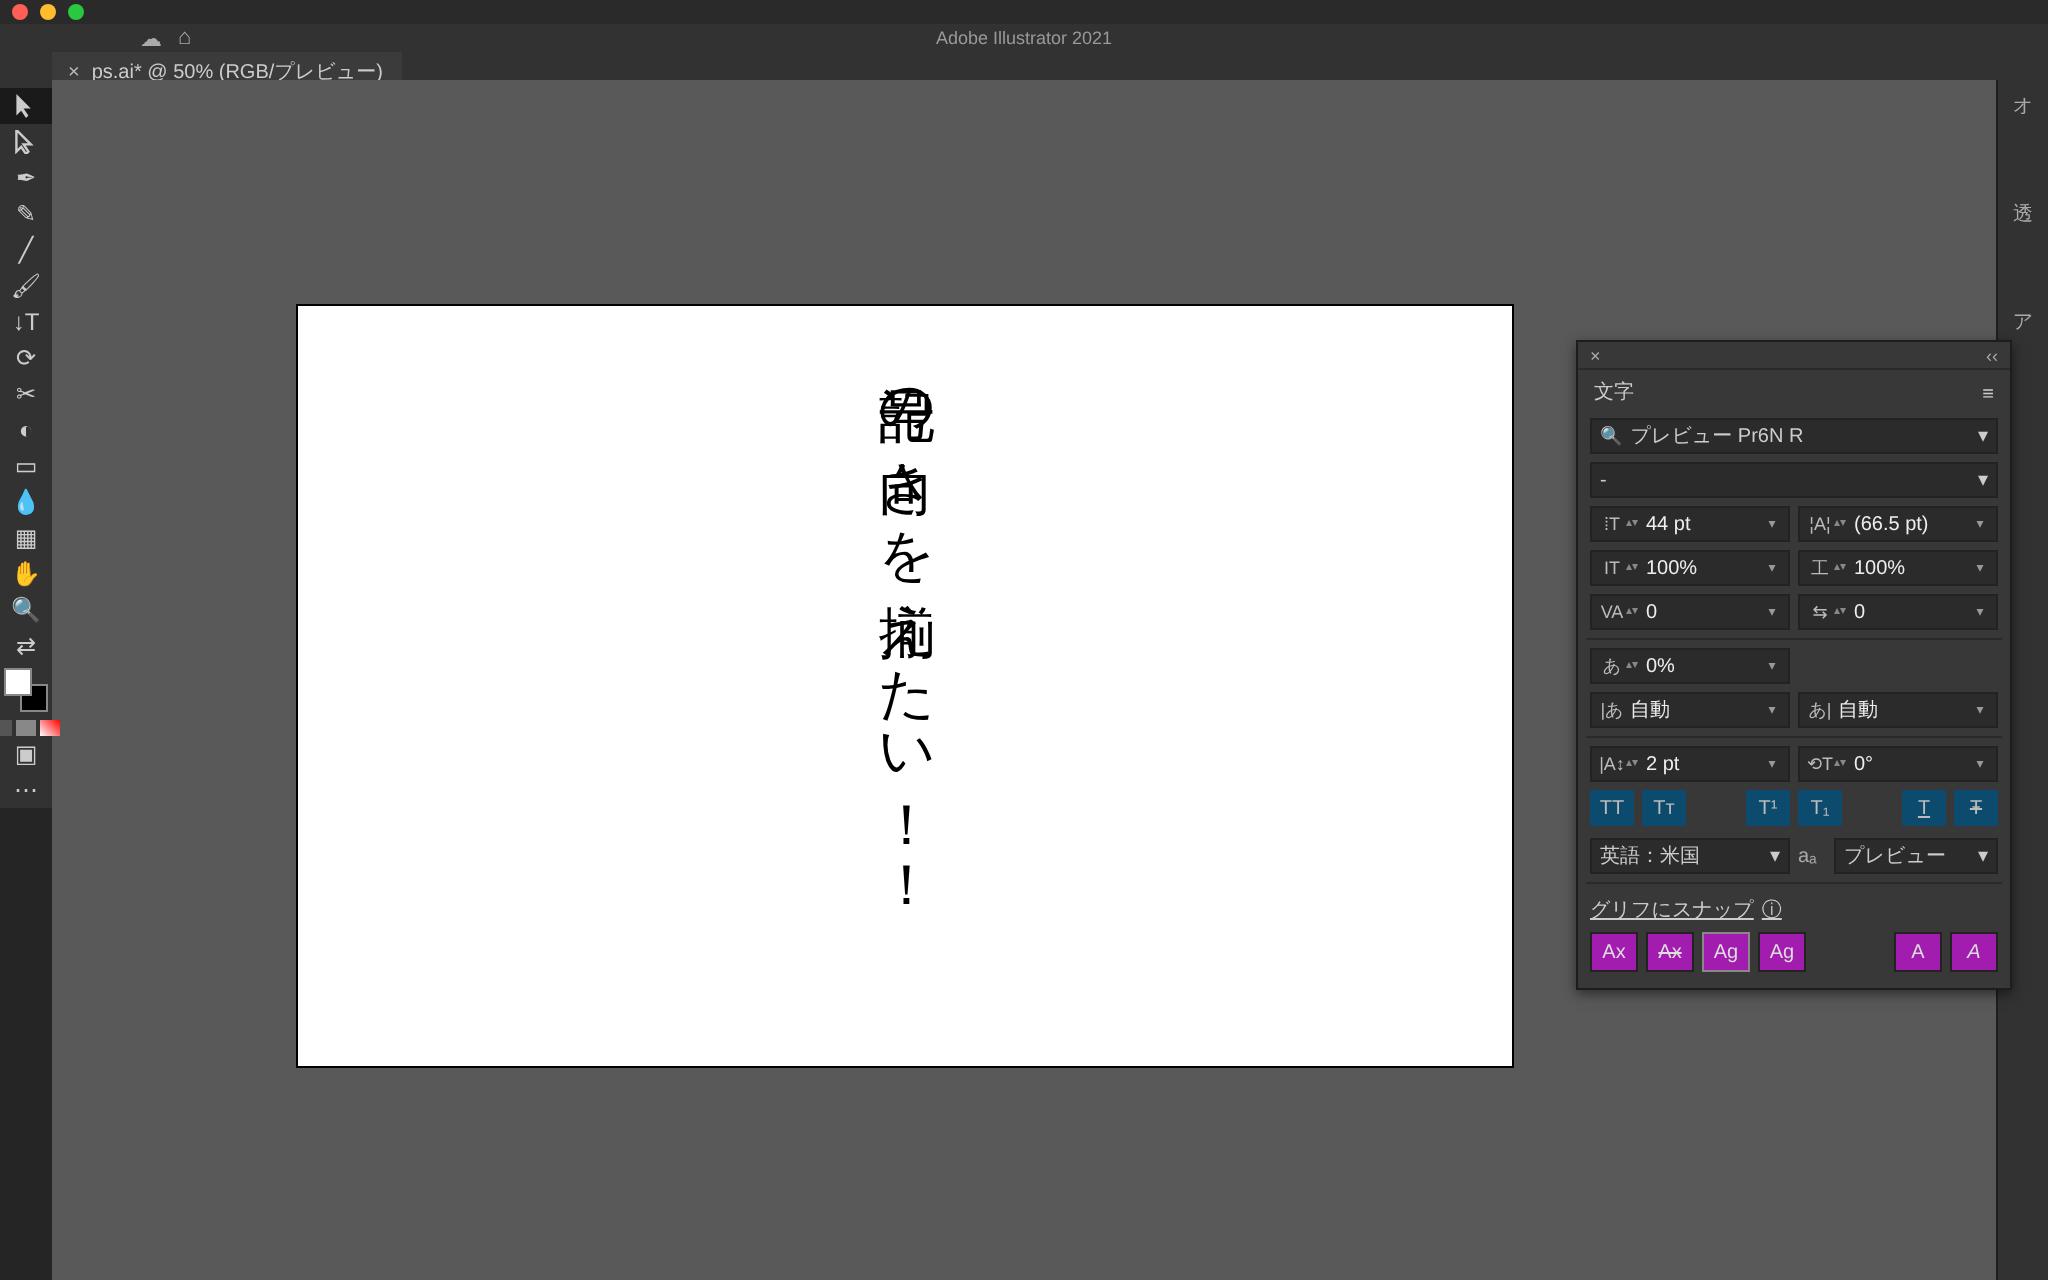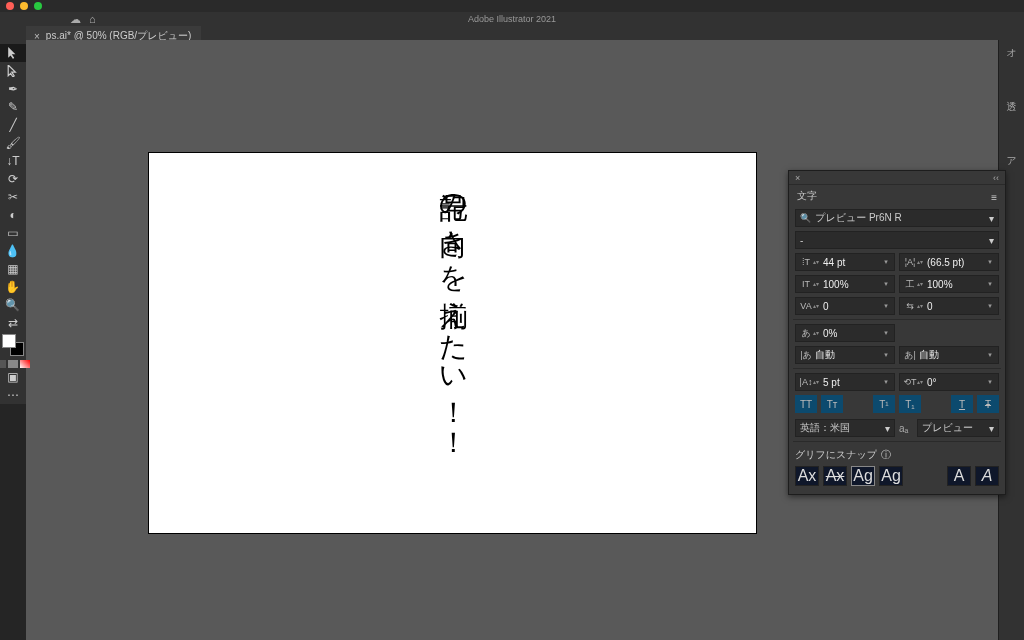--- a/index.html
+++ b/index.html
@@ -41,23 +41,23 @@
 .prow{display:flex;gap:4px;margin-bottom:4px;align-items:center;}
 .field{flex:1;display:flex;align-items:center;background:#2b2b2b;border:1px solid #222;height:18px;padding:0 3px;}
 .field .ico{width:14px;font-size:9px;color:#bbb;text-align:center;}
 .field .step{width:8px;display:flex;flex-direction:column;line-height:5px;font-size:6px;color:#888;}
 .field .val{flex:1;font-size:10px;color:#eee;padding-left:2px;}
 .field .dd{width:10px;text-align:center;color:#999;font-size:7px;}
 .fullsel{flex:1;background:#2b2b2b;border:1px solid #222;height:18px;display:flex;align-items:center;padding:0 4px;justify-content:space-between;}
 .btnrow{display:flex;gap:4px;margin-top:4px;}
 .tbtn{width:22px;height:18px;background:#0c4a6e;border:1px solid transparent;display:flex;align-items:center;justify-content:center;font-size:10px;color:#bbb;}
 .sep{height:1px;background:#2a2a2a;margin:4px -2px;}
-.snap-row{display:flex;align-items:flex-end;gap:4px;margin:6px 0 4px;color:#ccc;}
+.snap-row{display:flex;align-items:flex-end;gap:4px;margin:6px 0 4px;color:#ccc;text-decoration:underline;}
 .glyph-btns{display:flex;gap:4px;}
-.gb{width:24px;height:20px;background:#0f172a;border:1px solid #222;display:flex;align-items:center;justify-content:center;font-size:16px;color:#ddd;}
+.gb{width:24px;height:20px;background:#a21caf;border:1px solid #222;display:flex;align-items:center;justify-content:center;font-size:10px;color:#ddd;}
 .gb.sel{border:1px solid #888;}
 .gb .strike{text-decoration:line-through;}
 </style>
 </head>
 <body>
 
 <div class="mac-bar">
   <div class="dot" style="background:#ff5f57"></div>
   <div class="dot" style="background:#febc2e"></div>
   <div class="dot" style="background:#28c840"></div>
@@ -212,21 +212,21 @@
               <span class="ico">あ|</span>
               <span class="val">自動</span>
               <span class="dd">▾</span>
             </div>
         </div>
         <div class="sep"></div>
         <div class="prow">
           <div class="field">
               <span class="ico">|A↕</span>
               <span class="step">▴▾</span>
-              <span class="val">5 pt</span>
+              <span class="val">2 pt</span>
               <span class="dd">▾</span>
             </div>
           <div class="field">
               <span class="ico">⟲T</span>
               <span class="step">▴▾</span>
               <span class="val">0°</span>
               <span class="dd">▾</span>
             </div>
         </div>
         <div class="btnrow">

